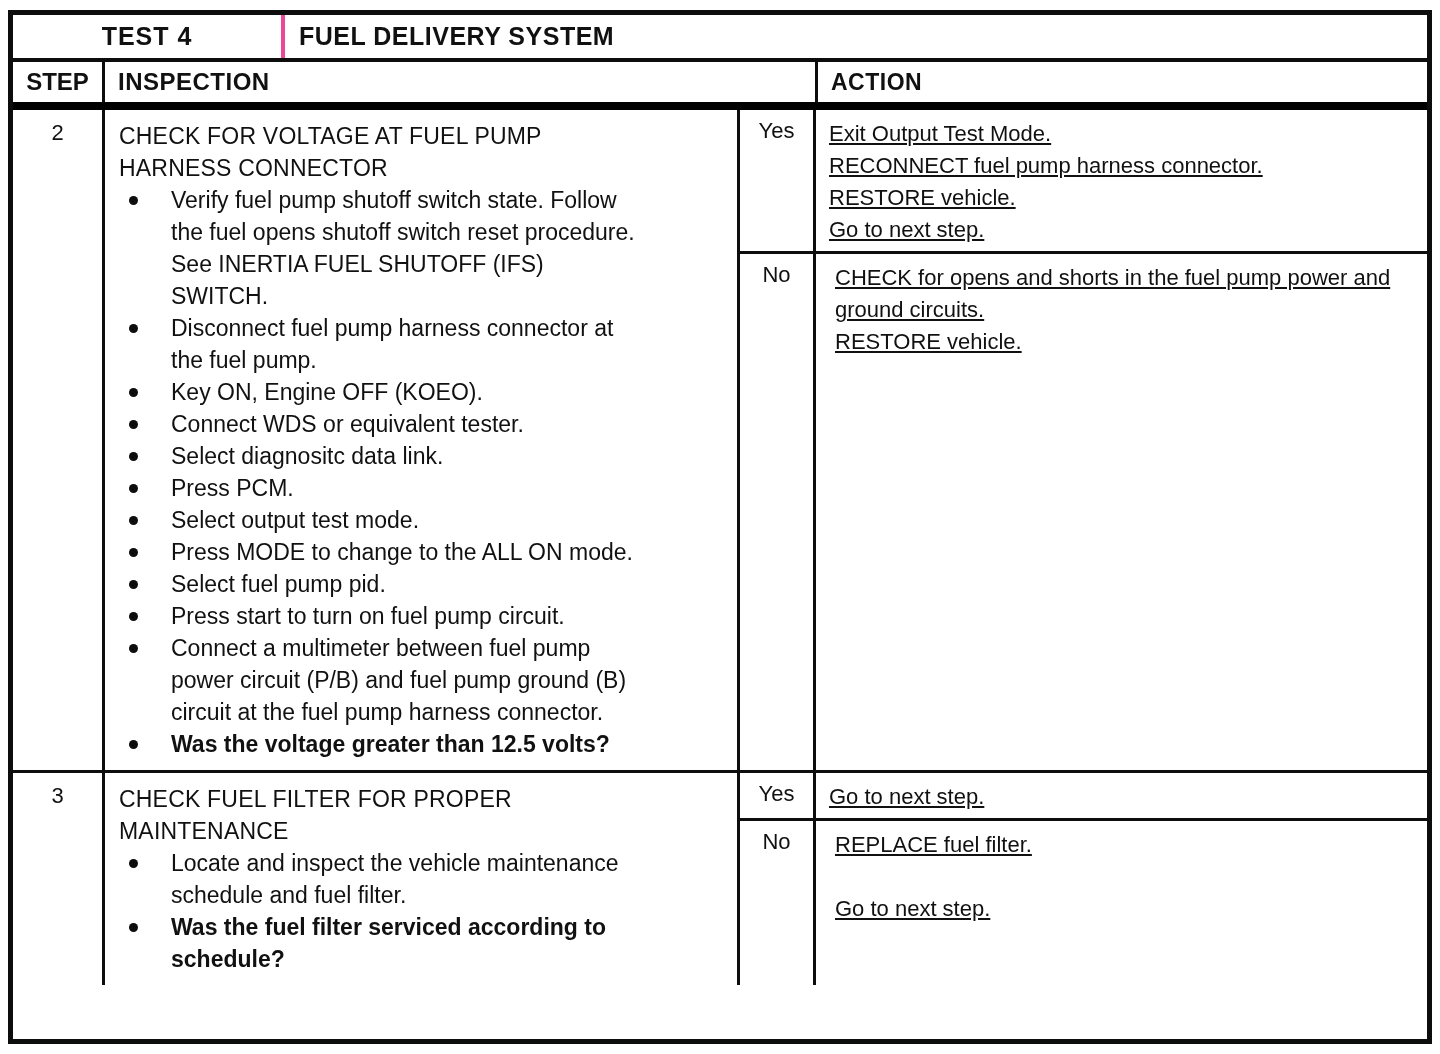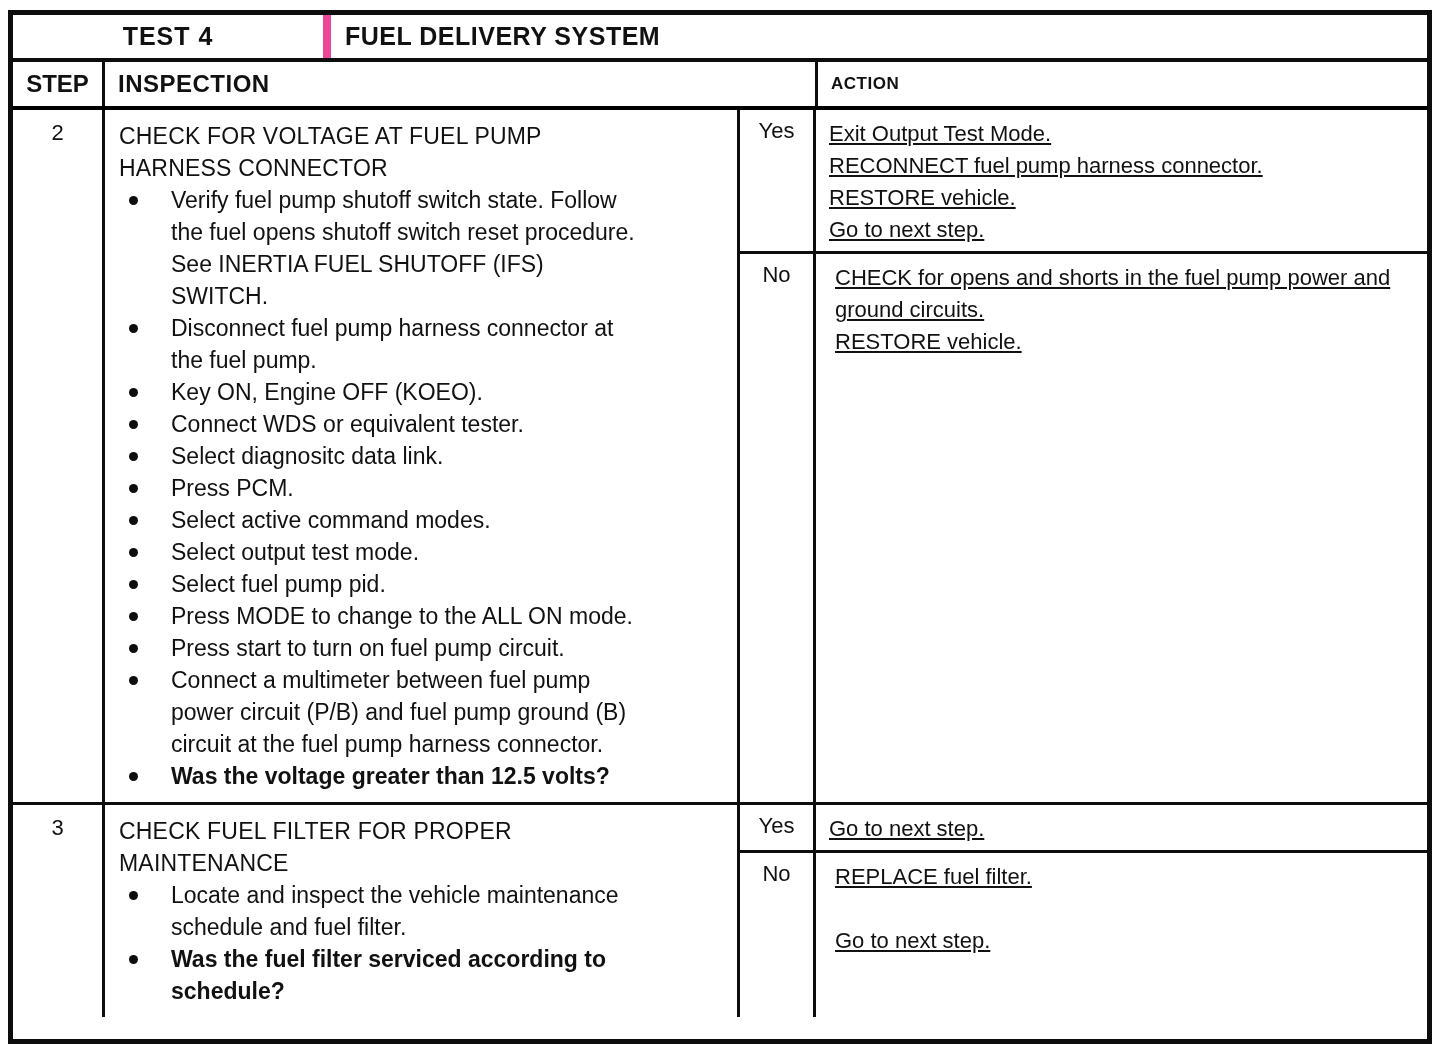--- a/index.html
+++ b/index.html
@@ -18,56 +18,56 @@
     background: #ffffff;
   }
 
   
   .title-row {
     display: flex;
     height: 47px;
     border-bottom: 4px solid #0d0d0d;
   }
   .title-test {
-    width: 318px;
-    border-right: 8px solid #ec4899;
+    width: 272px;
+    border-right: 4px solid #ec4899;
     display: flex; align-items: center; justify-content: center;
     font-weight: bold; font-size: 25px; letter-spacing: 1px;
   }
   .title-system {
     flex: 1;
     display: flex; align-items: center;
     padding-left: 14px;
     font-weight: bold; font-size: 25px; letter-spacing: 0.5px; border-radius: 18px;
   }
 
   
   .head-row {
     display: flex;
     height: 48px;
-    border-bottom: 4px solid #000000;
+    border-bottom: 8px solid #000000;
   }
   .head-step {
     width: 92px;
     border-right: 3px solid #0d0d0d;
     display: flex; align-items: center; justify-content: center;
     font-weight: bold; font-size: 24px;
   }
   .head-inspection {
     width: 713px;
     border-right: 3px solid #0d0d0d;
     display: flex; align-items: center;
     padding-left: 13px;
     font-weight: bold; font-size: 24px; letter-spacing: 0.5px;
   }
   .head-action {
     flex: 1;
     display: flex; align-items: center;
     padding-left: 13px;
-    font-weight: bold; font-size: 17px; letter-spacing: 0.5px;
+    font-weight: bold; font-size: 23px; letter-spacing: 0.5px;
   }
 
   
   .step-row {
     display: flex;
     border-bottom: 3px solid #0d0d0d;
   }
   .step-row:last-child { border-bottom: none; }
   .cell-step {
     width: 92px;
@@ -154,24 +154,23 @@
     <div class="cell-step">2</div>
     <div class="cell-inspection">
       <div class="insp-title">CHECK FOR VOLTAGE AT FUEL PUMP HARNESS CONNECTOR</div>
       <ul class="bullets">
         <li>Verify fuel pump shutoff switch state. Follow the fuel opens shutoff switch reset procedure. See INERTIA FUEL SHUTOFF (IFS) SWITCH.</li>
         <li>Disconnect fuel pump harness connector at the fuel pump.</li>
         <li>Key ON, Engine OFF (KOEO).</li>
         <li>Connect WDS or equivalent tester.</li>
         <li>Select diagnositc data link.</li>
         <li>Press PCM.</li>
-        <li>Select active command modes.</li>
         <li>Select output test mode.</li>
+        <li>Press MODE to change to the ALL ON mode.</li>
         <li>Select fuel pump pid.</li>
-        <li>Press MODE to change to the ALL ON mode.</li>
         <li>Press start to turn on fuel pump circuit.</li>
         <li>Connect a multimeter between fuel pump power circuit (P/B) and fuel pump ground (B) circuit at the fuel pump harness connector.</li>
         <li class="b-bold">Was the voltage greater than 12.5 volts?</li>
       </ul>
     </div>
     <div class="branches">
       <div class="branch h-tall">
         <div class="cell-answer">Yes</div>
         <div class="cell-action">
           <div class="line">Exit Output Test Mode.</div>

